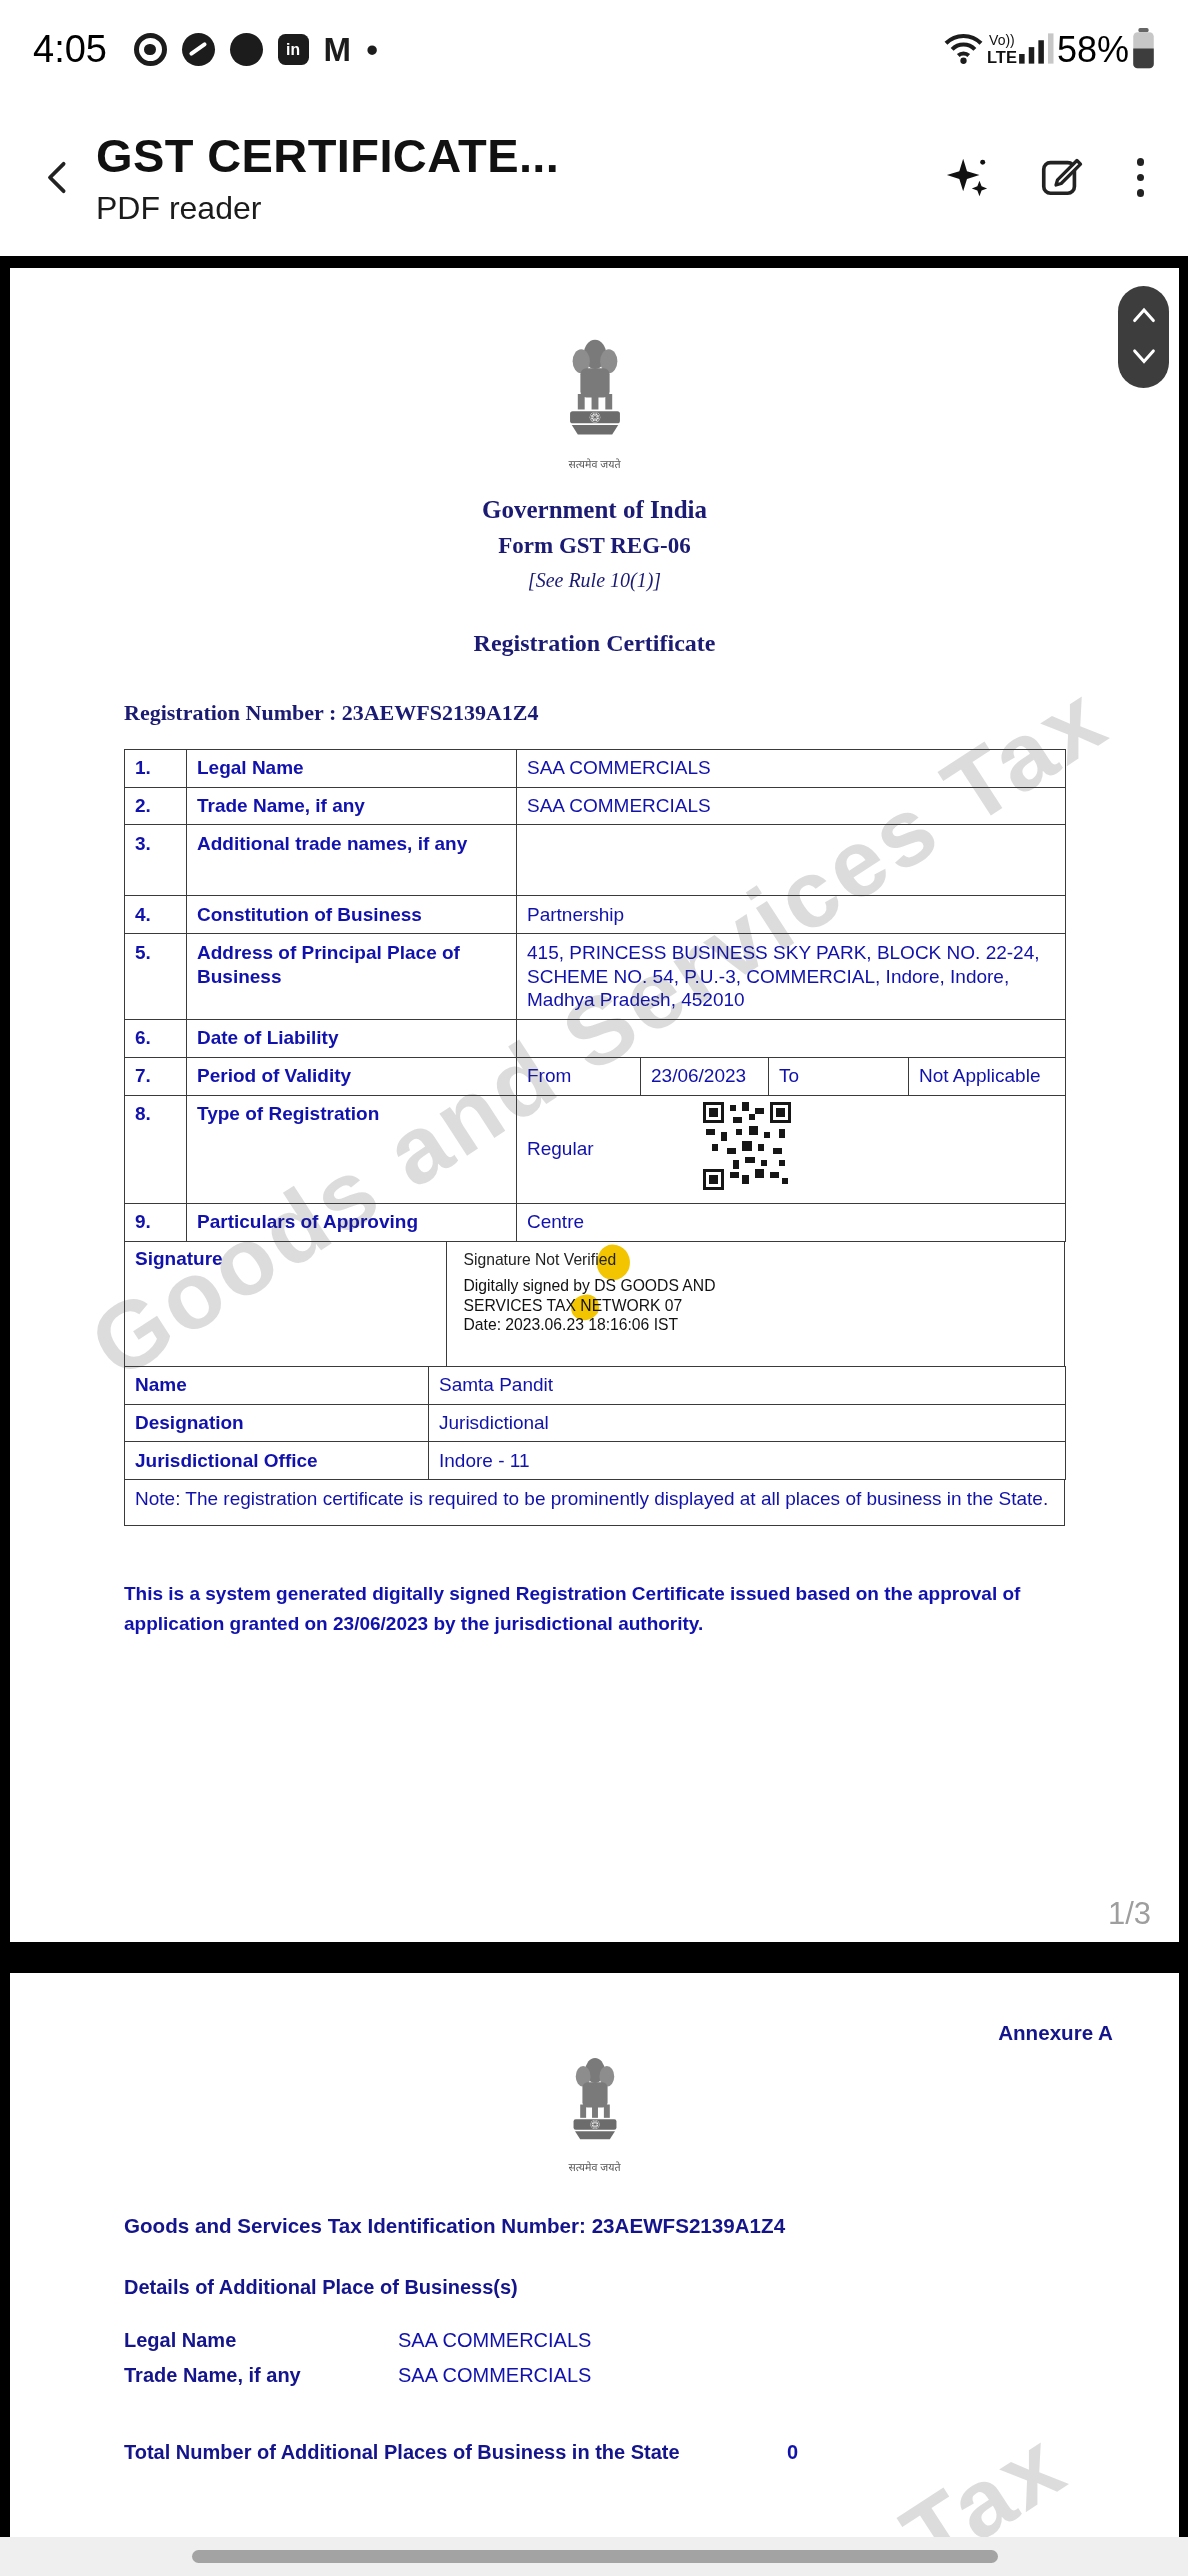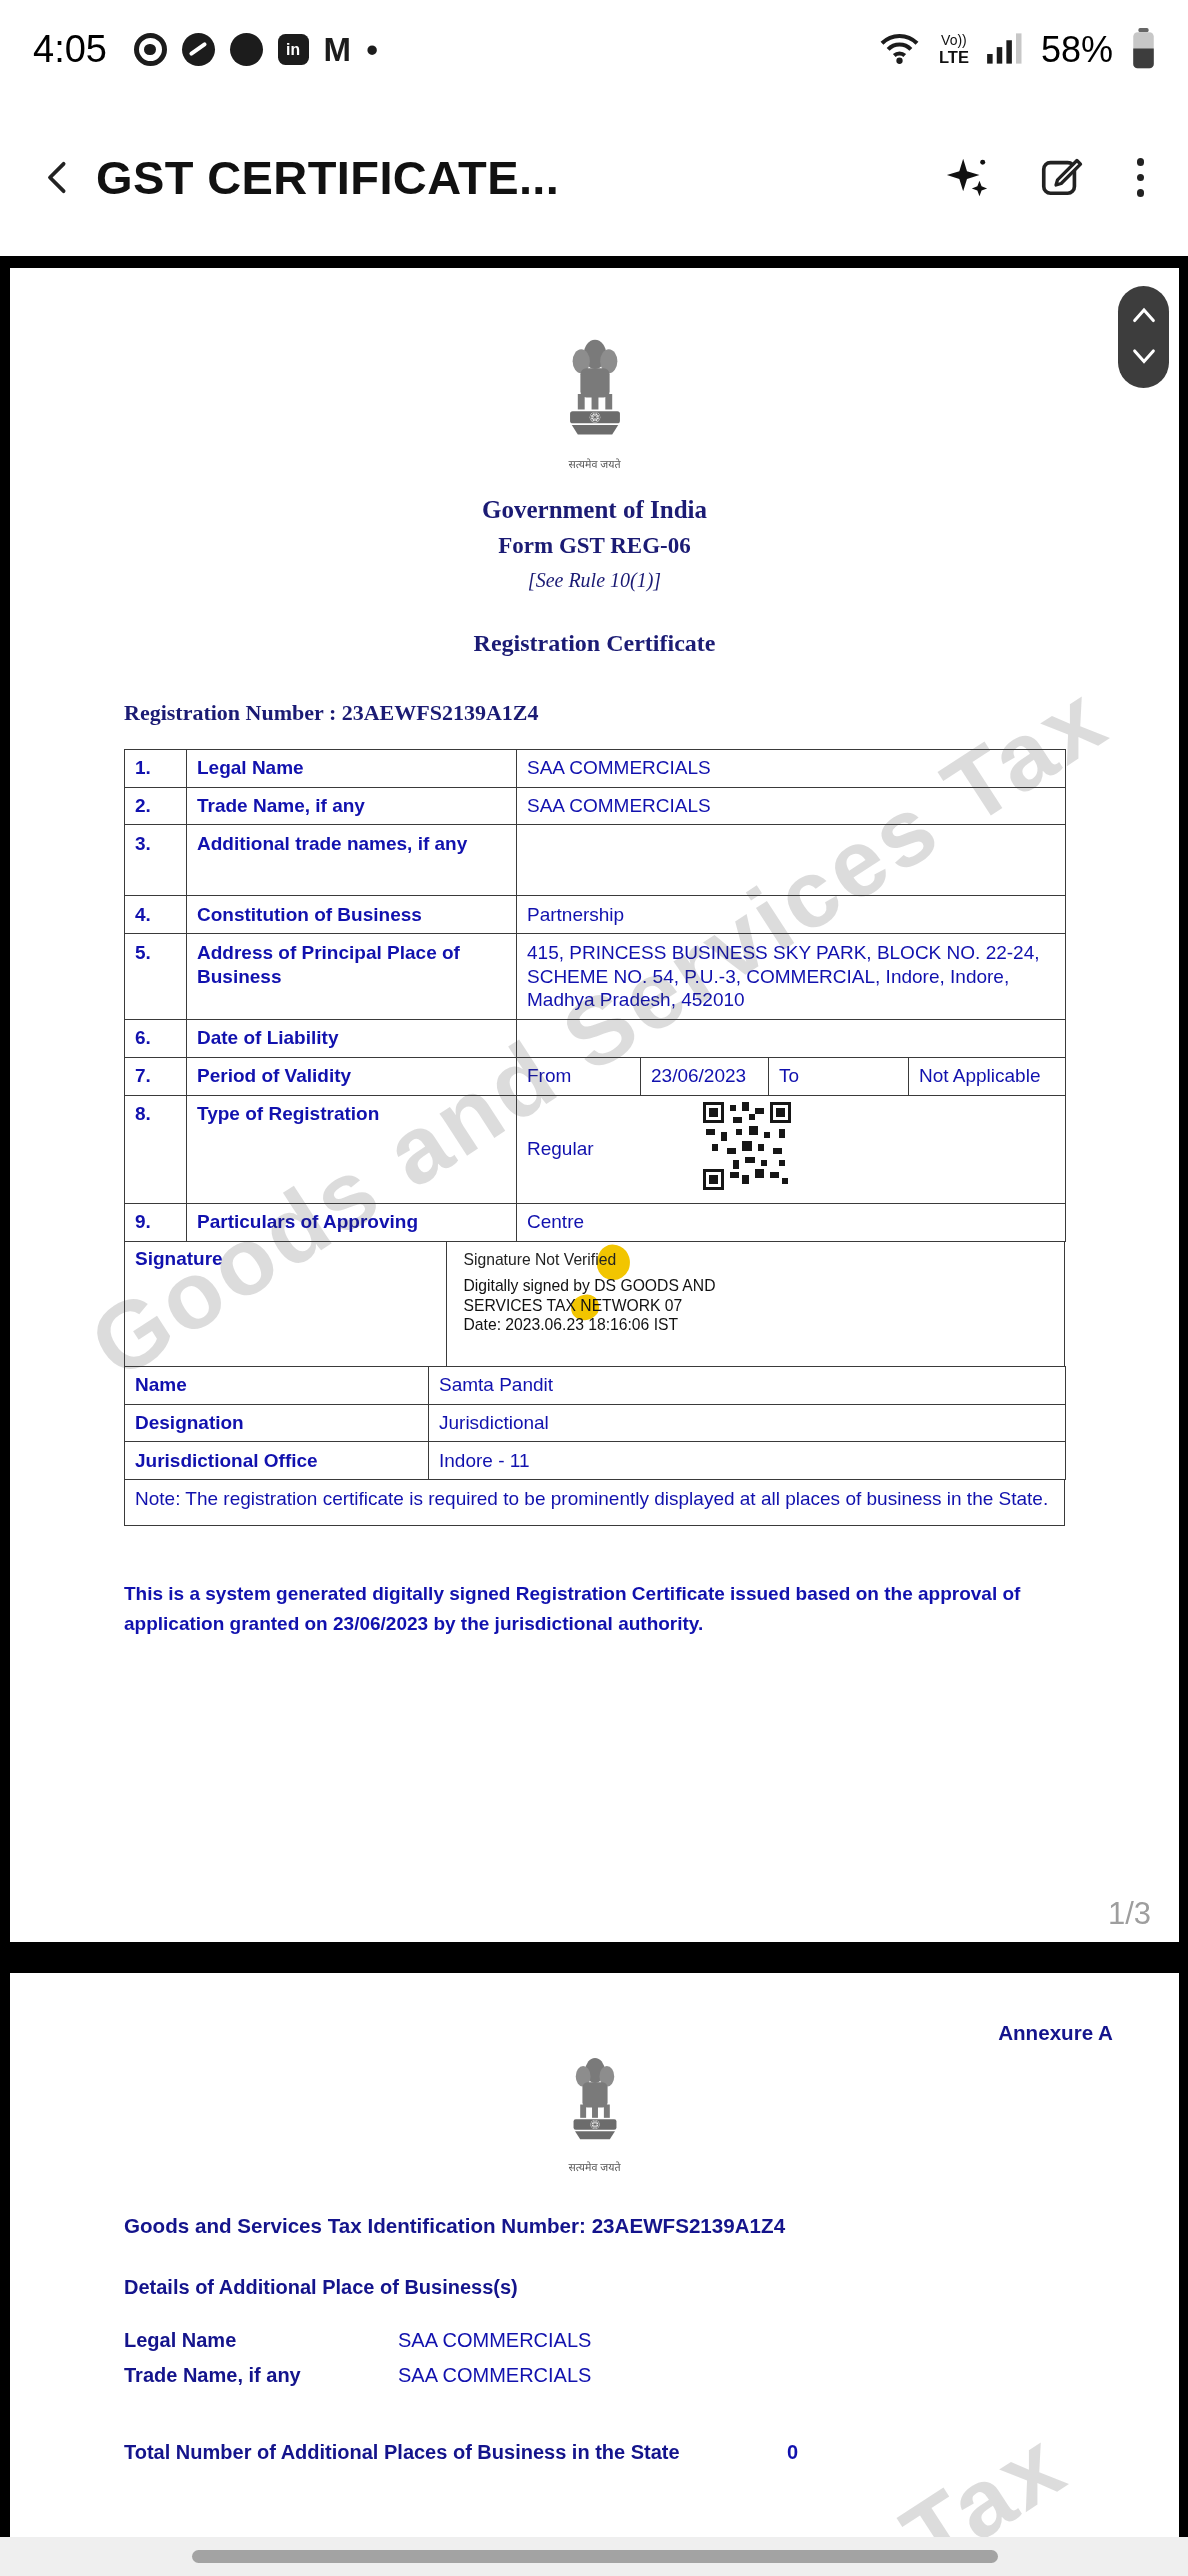--- a/index.html
+++ b/index.html
@@ -11,21 +11,21 @@
   .status-bar { height:99px; background:#fff; display:flex; align-items:center; justify-content:space-between; padding:0 33px; }
   .sb-left { display:flex; align-items:center; gap:15px; }
   .sb-time { font-size:38px; color:#000; margin-right:11.6px; }
   .ni { width:33px; height:33px; border-radius:50%; background:#1c1c1c; position:relative; }
   .ni-ring { background:transparent; border:5px solid #1c1c1c; }
   .ni-ring::after { content:""; position:absolute; inset:5.8px; border-radius:50%; background:#1c1c1c; }
   .ni-slash::after { content:""; position:absolute; left:6.6px; top:14px; width:20px; height:4.1px; background:#fff; transform:rotate(-35deg); border-radius:2.5px; }
   .ni-sq { width:31px; height:31px; border-radius:7.4px; background:#1c1c1c; color:#fff; font-weight:bold; font-size:15.7px; display:flex; align-items:center; justify-content:center; }
   .ni-m { font-size:33px; font-weight:800; color:#1c1c1c; line-height:1; }
   .ni-dot { font-size:35px; color:#1c1c1c; line-height:1; }
-  .sb-right { display:flex; align-items:center; gap:18px; }
+  .sb-right { display:flex; align-items:center; gap:2px; }
   .volte { display:flex; flex-direction:column; align-items:center; line-height:1; color:#111; }
   .volte .v1 { font-size:14px; }
   .volte .v2 { font-size:16.5px; font-weight:bold; margin-top:1.7px; }
   .batt-pct { font-size:36px; color:#000; }
 
   
   .app-header { height:157px; background:#fff; display:flex; align-items:center; padding:0 25px; }
   .back-btn { width:66px; height:83px; display:flex; align-items:center; justify-content:center; }
   .title-block { display:flex; flex-direction:column; gap:6.6px; margin-left:5px; }
   .app-title { font-size:47px; font-weight:700; color:#111; letter-spacing:0.4px; }
@@ -154,20 +154,21 @@
   </div>
 
   <div class="app-header">
     <div class="back-btn">
       <svg width="41" height="41" viewBox="0 0 24 24">
           <path d="M15 4 L7 12 L15 20" stroke="#222" stroke-width="2.2" fill="none" stroke-linecap="round" stroke-linejoin="round"></path>
         </svg>
     </div>
     <div class="title-block">
       <div class="app-title">GST CERTIFICATE...</div>
+      <div class="app-subtitle">PDF reader</div>
     </div>
     <div class="header-actions">
       <span>
         <svg width="46" height="46" viewBox="0 0 24 24">
             <path d="M10 3 L12 9.5 L18.5 11.5 L12 13.5 L10 20 L8 13.5 L1.5 11.5 L8 9.5 Z" fill="#111"></path>
             <path d="M18.5 14.5 L19.6 17.4 L22.5 18.5 L19.6 19.6 L18.5 22.5 L17.4 19.6 L14.5 18.5 L17.4 17.4 Z" fill="#111"></path>
             <circle cx="20.2" cy="4.8" r="1.3" fill="#111"></circle>
           </svg>
       </span>
       <span>

